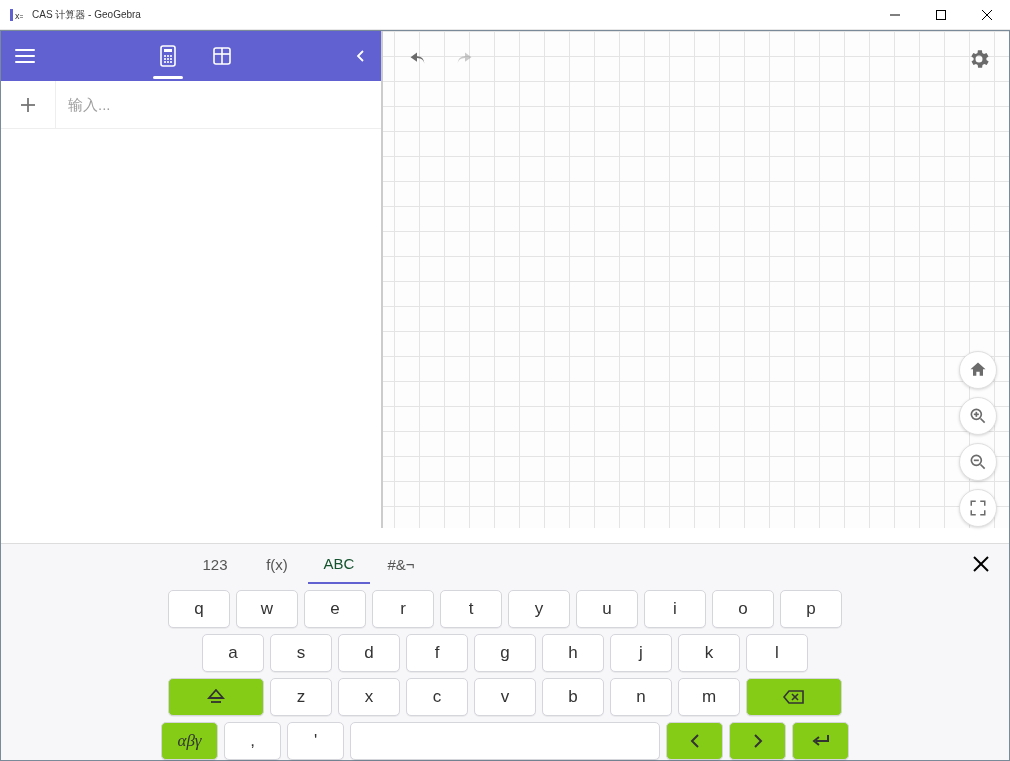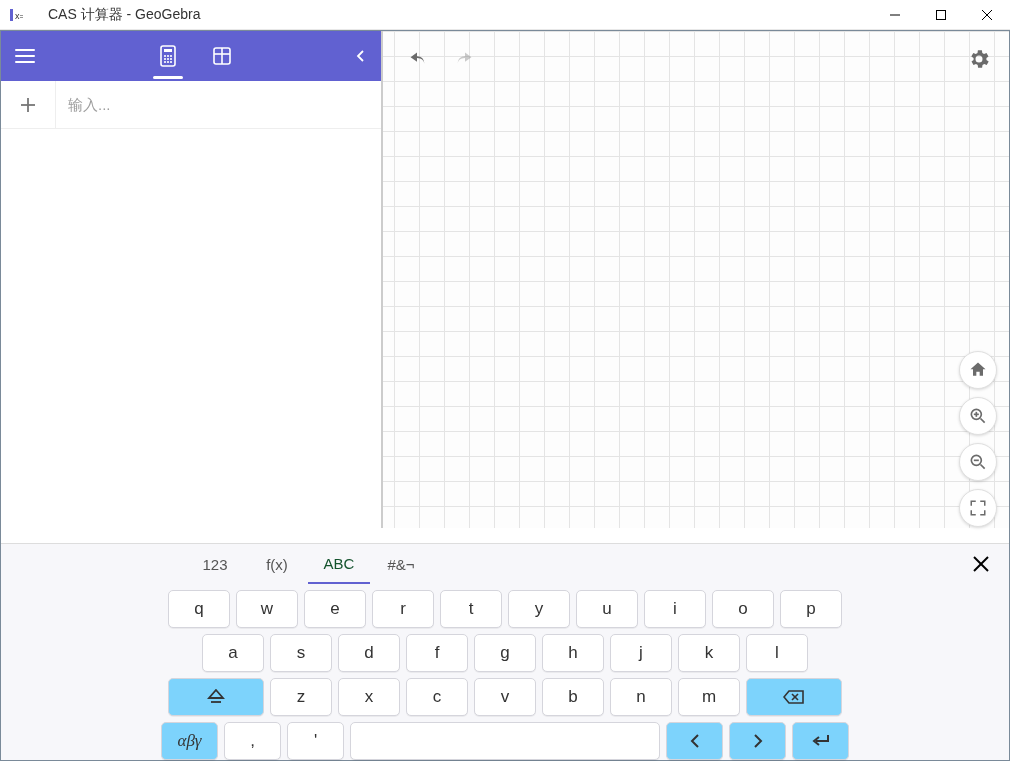--- a/index.html
+++ b/index.html
@@ -1,21 +1,21 @@
 <!DOCTYPE html>
 <html><head>
 <meta charset="utf-8">
 <style>
   * { box-sizing: border-box; margin: 0; padding: 0; font-family: Arial, "Microsoft YaHei", sans-serif; }
   html, body { width: 1010px; height: 761px; overflow: hidden; background: #fff; }
 
   
   .titlebar { height: 30px; background: #fff; border-bottom: 1px solid #e8e8e8; display: flex; align-items: center; }
   .titlebar .app-icon { width: 20px; height: 20px; margin: 0 6px; display: flex; align-items: center; justify-content: center; }
-  .titlebar .title { font-size: 14px; color: #333; flex: 1; margin-left: 16px; }
+  .titlebar .title { font-size: 10px; color: #333; flex: 1; }
   .win-controls { display: flex; height: 100%; }
   .win-btn { width: 46px; height: 30px; display: flex; align-items: center; justify-content: center; cursor: pointer; }
   .win-btn svg { width: 10px; height: 10px; stroke: #000; stroke-width: 1; fill: none; }
 
   
   .workspace { position: absolute; top: 30px; left: 0; right: 0; bottom: 0; border: 1px solid #7a8a99; }
 
   
   .left-panel { position: absolute; top: 0; left: 0; width: 380px; bottom: 232px; background: #fff; display: flex; flex-direction: column; }
   .purple-bar { height: 50px; background: #6161d1; display: flex; align-items: center; color: #fff; }
@@ -60,21 +60,21 @@
   .kb-tabs { height: 40px; display: flex; align-items: center; padding: 0 8px; }
   .kb-tabs-center { flex: 1; display: flex; justify-content: flex-start; gap: 0px; padding-left: 175px;}
   .kb-tab { width: 62px; height: 40px; display: flex; align-items: center; justify-content: center; font-size: 15px; color: #555; cursor: pointer; }
   .kb-tab.active { color: #14532d; border-bottom: 2px solid #6161d1; font-weight: 500; }
   .kb-close { width: 40px; height: 40px; display: flex; align-items: center; justify-content: center; cursor: pointer; font-size: 22px; color: #000; }
 
   .kb-rows { flex: 1; display: flex; flex-direction: column; justify-content: center; gap: 6px; padding: 6px 160px 10px 160px; }
   .kb-row { display: flex; gap: 6px; justify-content: center; }
   .key { height: 38px; width: 62px; background: #fff; border: 1px solid #d5d5dc; border-radius: 5px; display: flex; align-items: center; justify-content: center; font-size: 17px; color: #333; cursor: pointer; box-shadow: 0 1px 0 rgba(0,0,0,0.05); user-select: none; }
   .key.wide { width: 96px; }
-  .key.accent { background: #7dd3fc; }
+  .key.accent { background: #84cc16; }
   .key.space { flex: 1; }
   .kb-row.r4 .key.space { width: 310px; flex: none; }
 </style>
 </head>
 <body>
 
 <div class="titlebar">
   <div class="app-icon">
     <svg width="14" height="14" viewBox="0 0 14 14">
         <rect x="1" y="1" width="3" height="12" fill="#6161d1"></rect>

